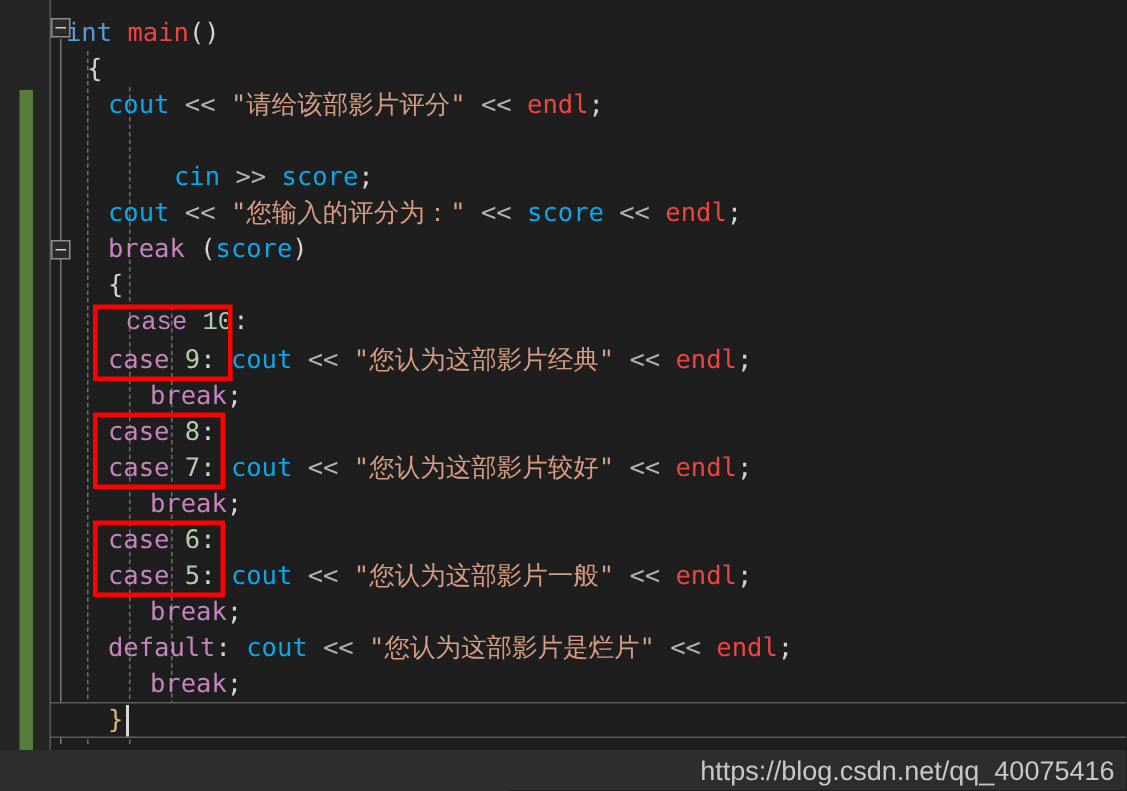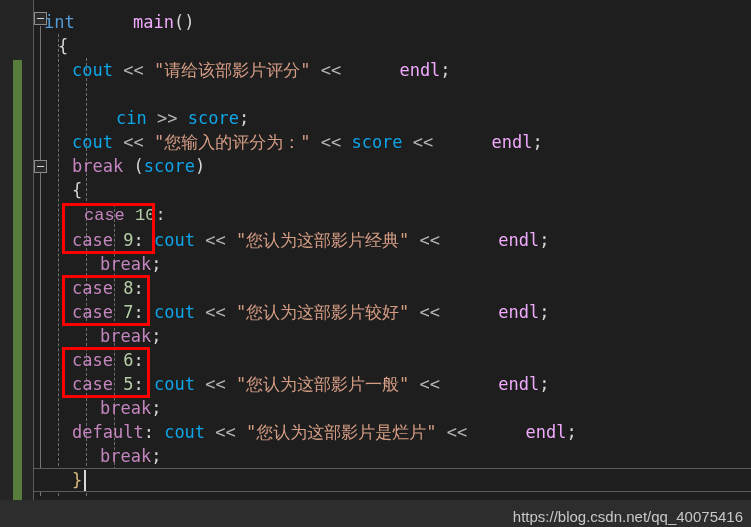--- a/index.html
+++ b/index.html
@@ -76,21 +76,21 @@
   .ind {
     position: absolute;
     width: 0px;
     border-left: 1px dashed #6e6e6e;
   }
 
   
   .kw       { color: #569cd6; }
   .kwctl    { color: #c586c0; }
   .ident    { color: #0ea5e9; }
-  .fn       { color: #f0abfc; margin-left: 48px; }
+  .fn       { color: #ef4444; }
   .str      { color: #d69d85; }
   .num      { color: #b5cea8; }
   .op       { color: #b4b4b4; }
   .punct    { color: #d4d4d4; }
   .brace    { color: #d4d4d4; }
   .brace-y  { color: #d7ba7d; }
 
   
   .redbox {
     position: absolute;
@@ -114,21 +114,21 @@
     width: 2px;
     background: #d8d8d8;
   }
 
   
   .watermark {
     position: absolute;
     right: 8px;
     bottom: 2px;
     font-family: "Liberation Sans", sans-serif;
-    font-size: 15px;
+    font-size: 18px;
     color: #c8c8c8;
   }
   .footer-band {
     position: absolute;
     left: 0; bottom: 0;
     width: 751px; height: 27px;
     background: #2d2d2d;
   }
 </style>
 </head>

